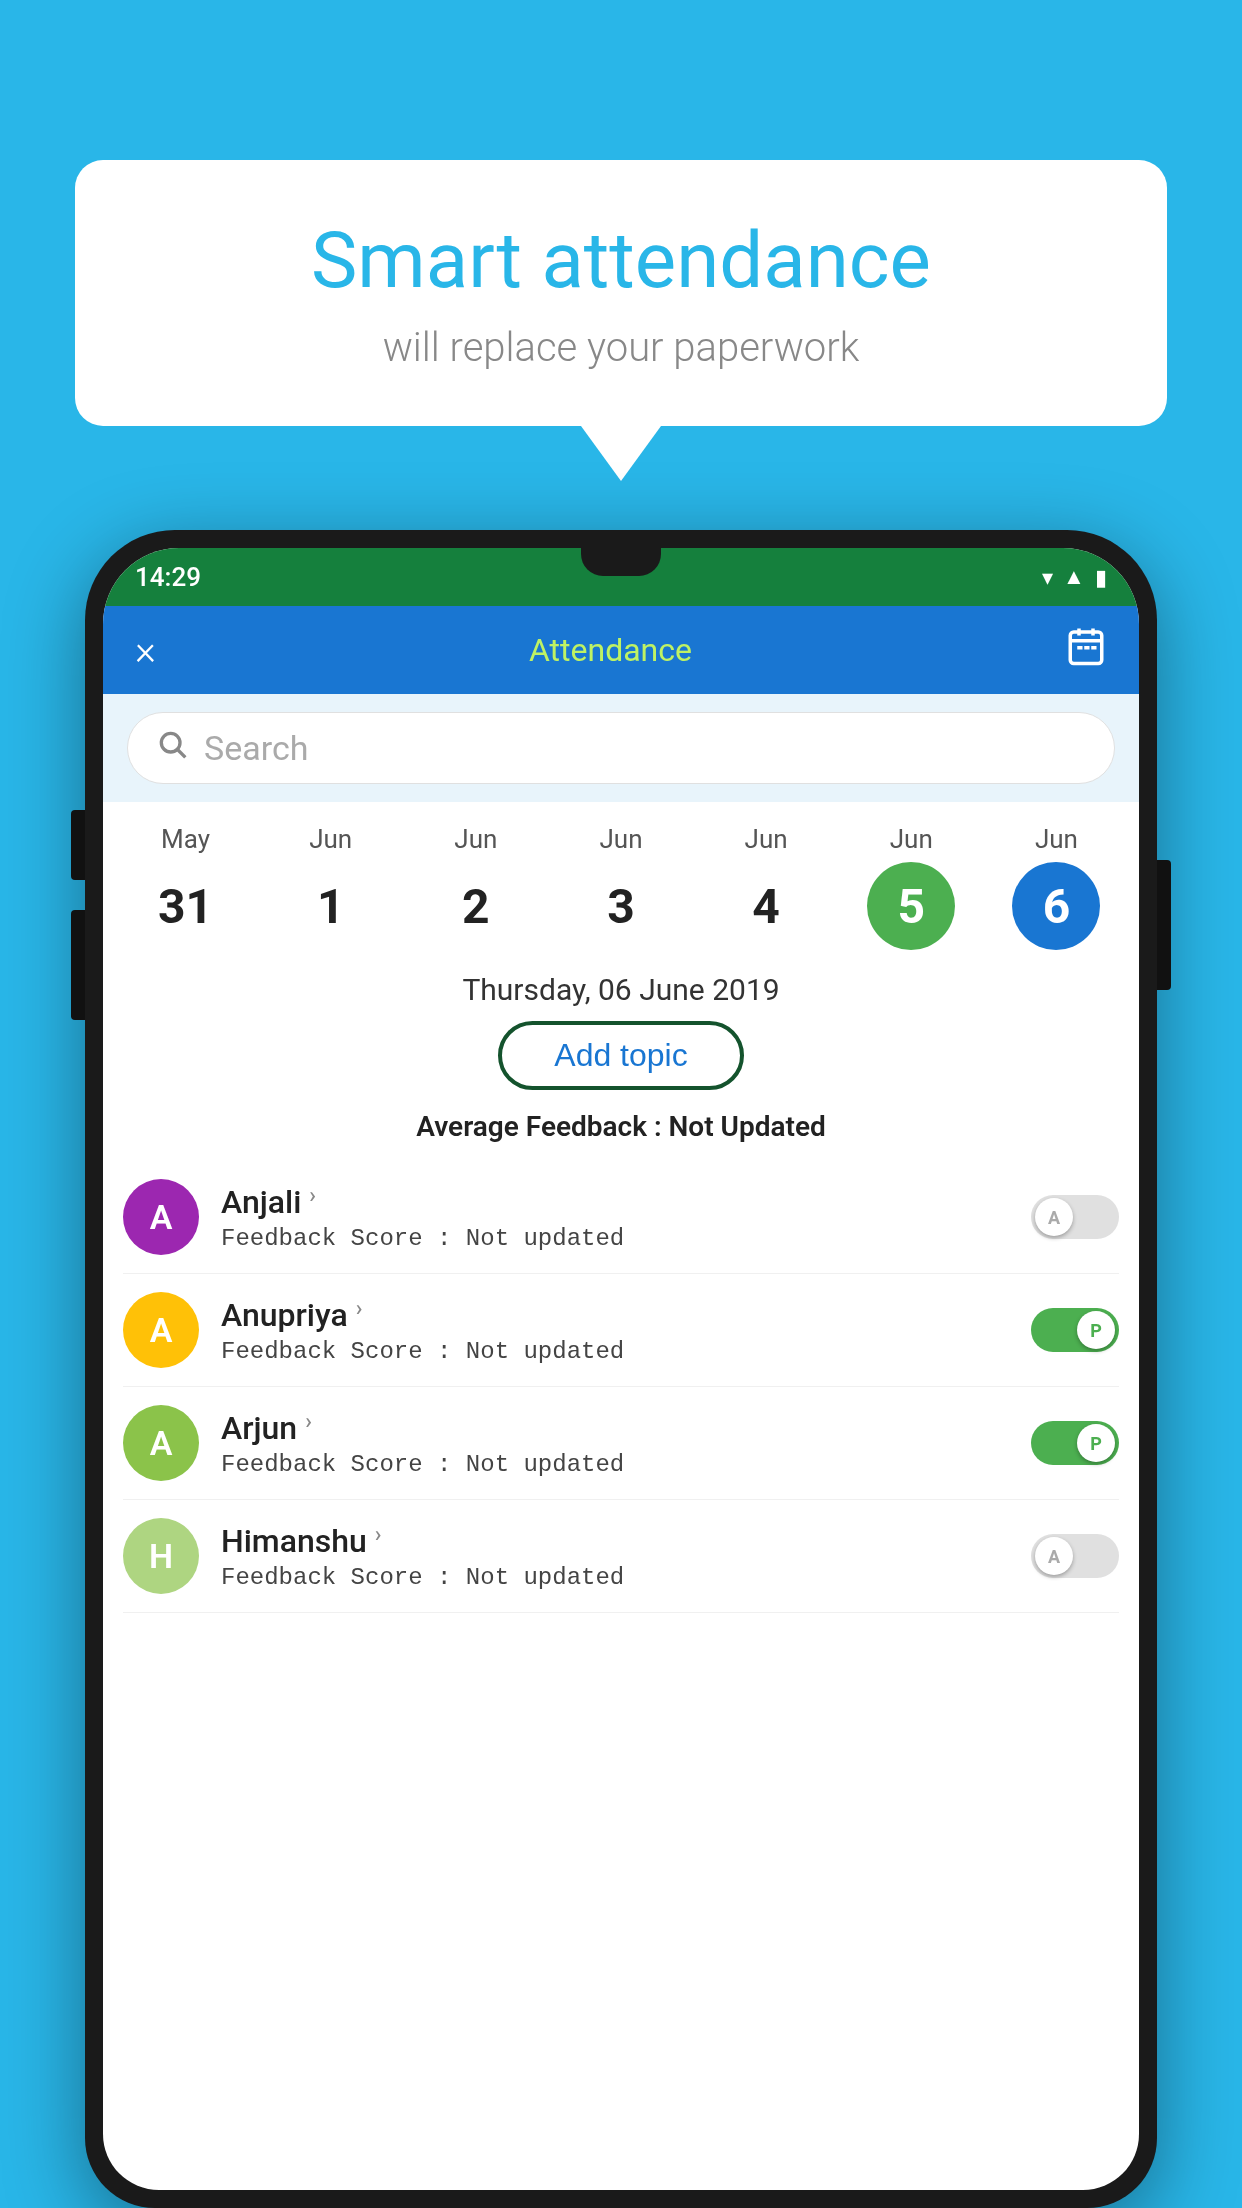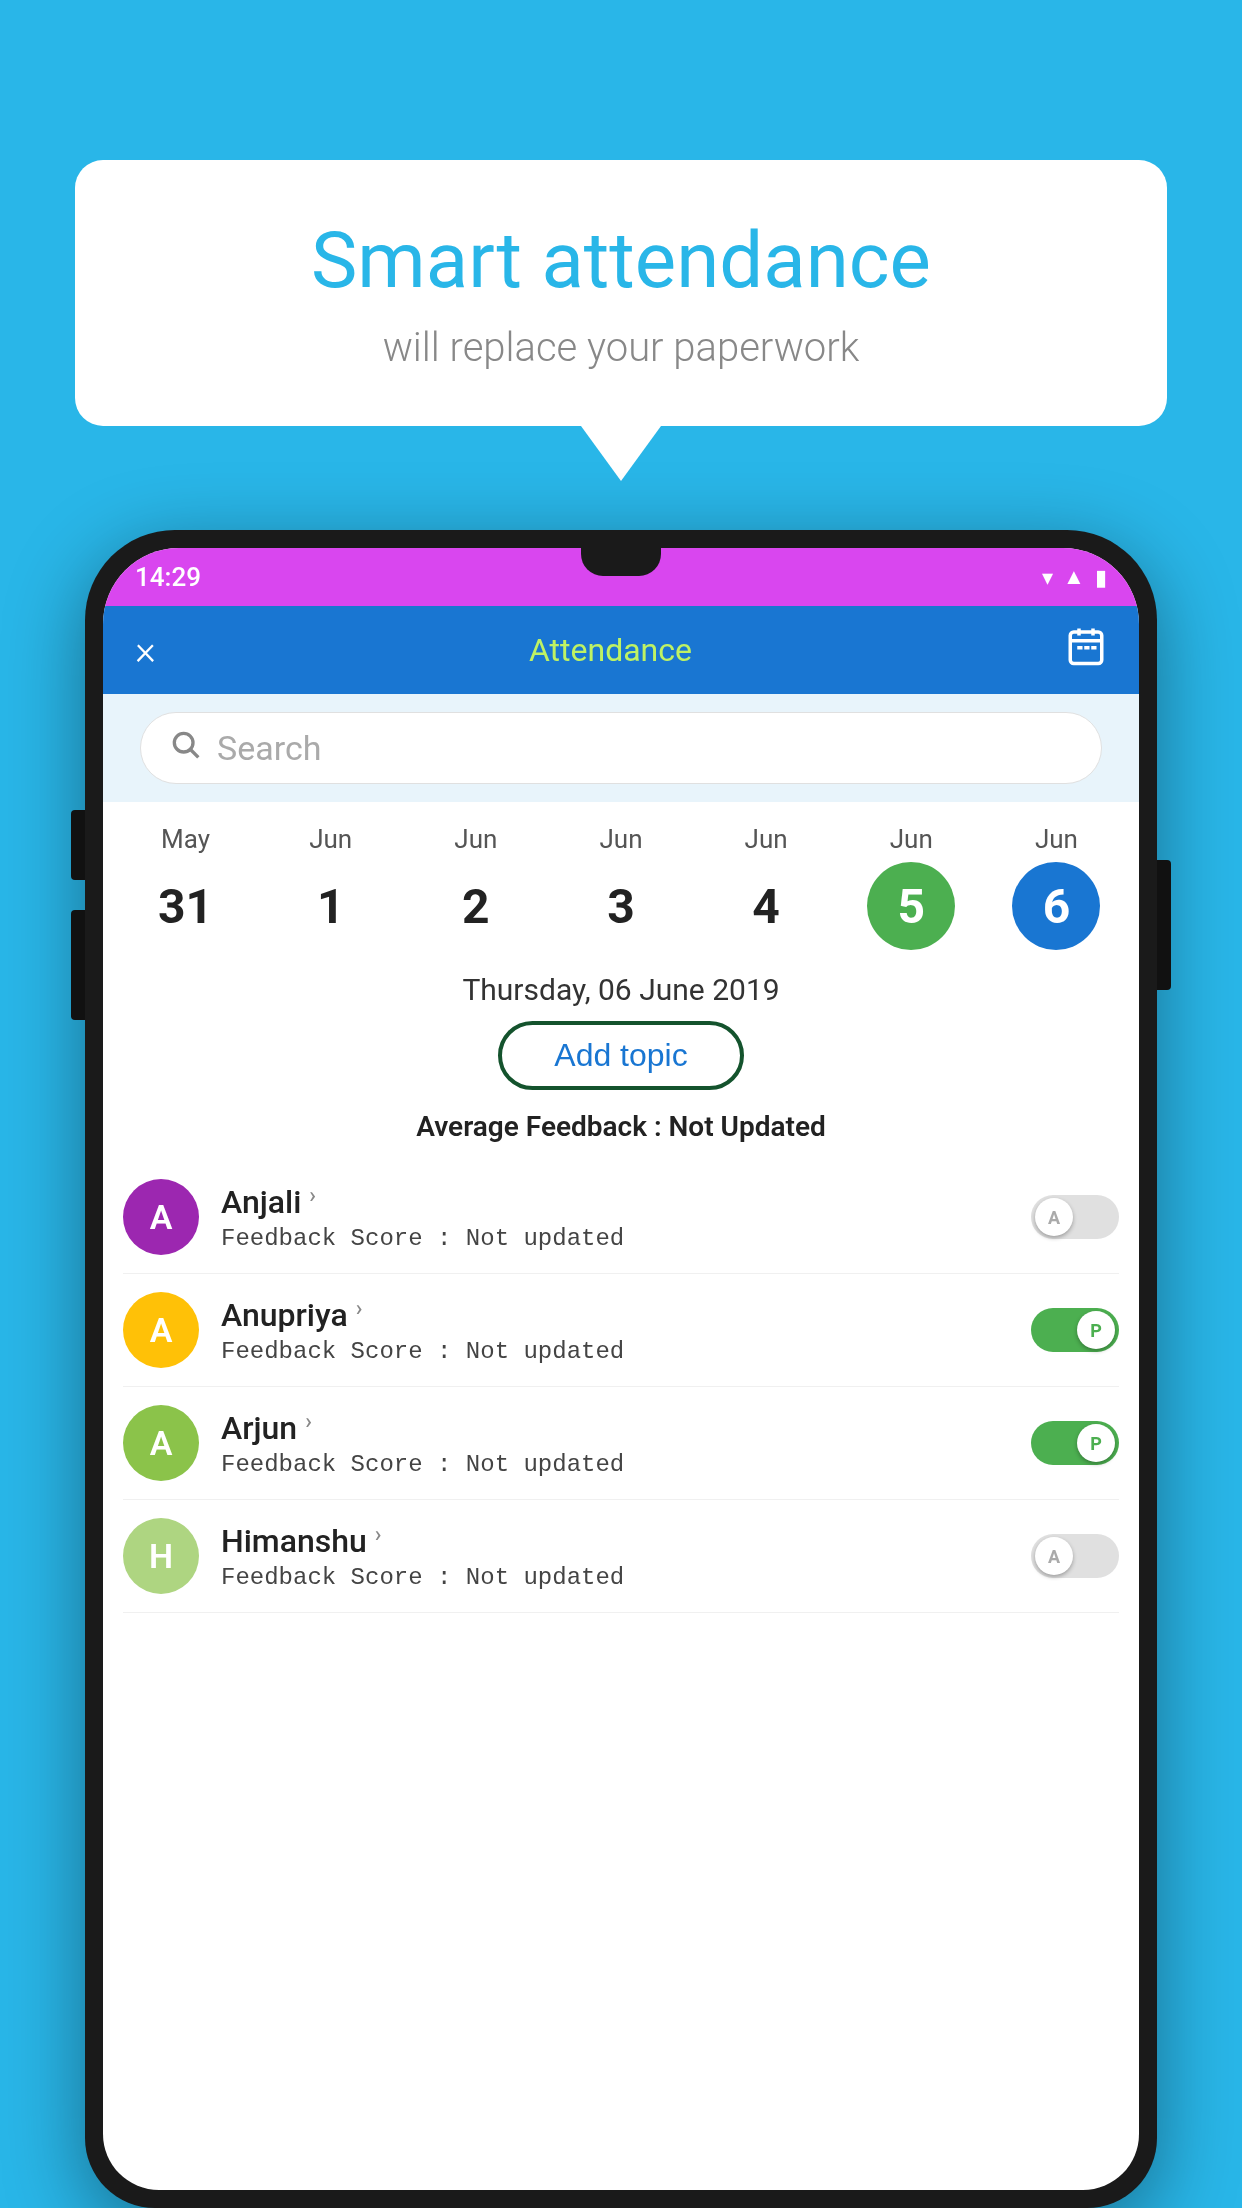--- a/index.html
+++ b/index.html
@@ -65,21 +65,21 @@
     .phone-inner {
       border-radius: 76px 76px 56px 56px;
       overflow: hidden;
       height: 100%;
       background: white;
       position: relative;
     }
 
     
     .status-bar {
-      background: #d946ef;
+      background: #15803d;
       height: 58px;
       display: flex;
       align-items: center;
       justify-content: space-between;
       padding: 12px 32px;
       position: relative;
     }
     .status-time {
       color: white;
       font-size: 26px;
@@ -127,21 +127,21 @@
       font-weight: 400;
     }
     .header-calendar {
       color: white;
       font-size: 36px;
     }
 
     
     .search-container {
       background: #e8f4fb;
-      padding: 18px 37px;
+      padding: 18px 24px;
     }
     .search-bar {
       background: white;
       border-radius: 40px;
       height: 72px;
       display: flex;
       align-items: center;
       padding: 0 28px;
       gap: 16px;
       border: 1px solid #e0e0e0;

